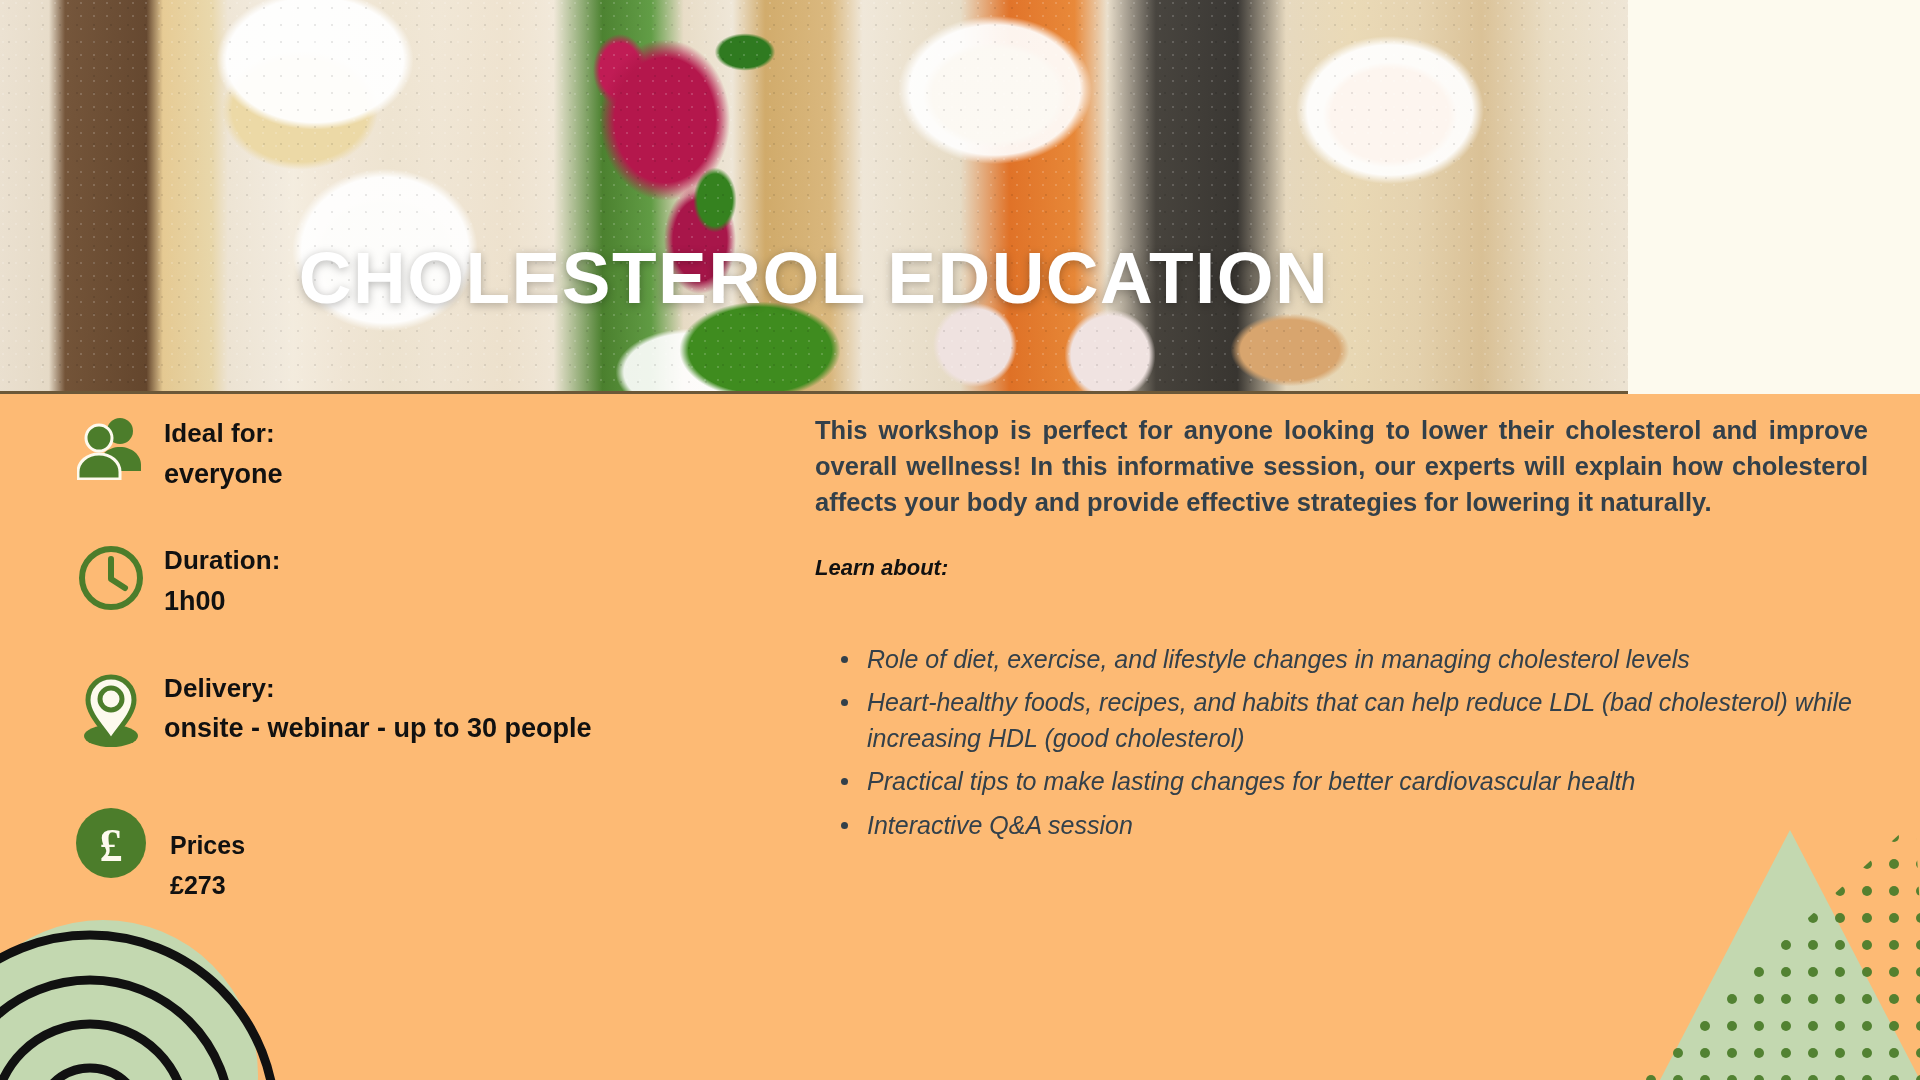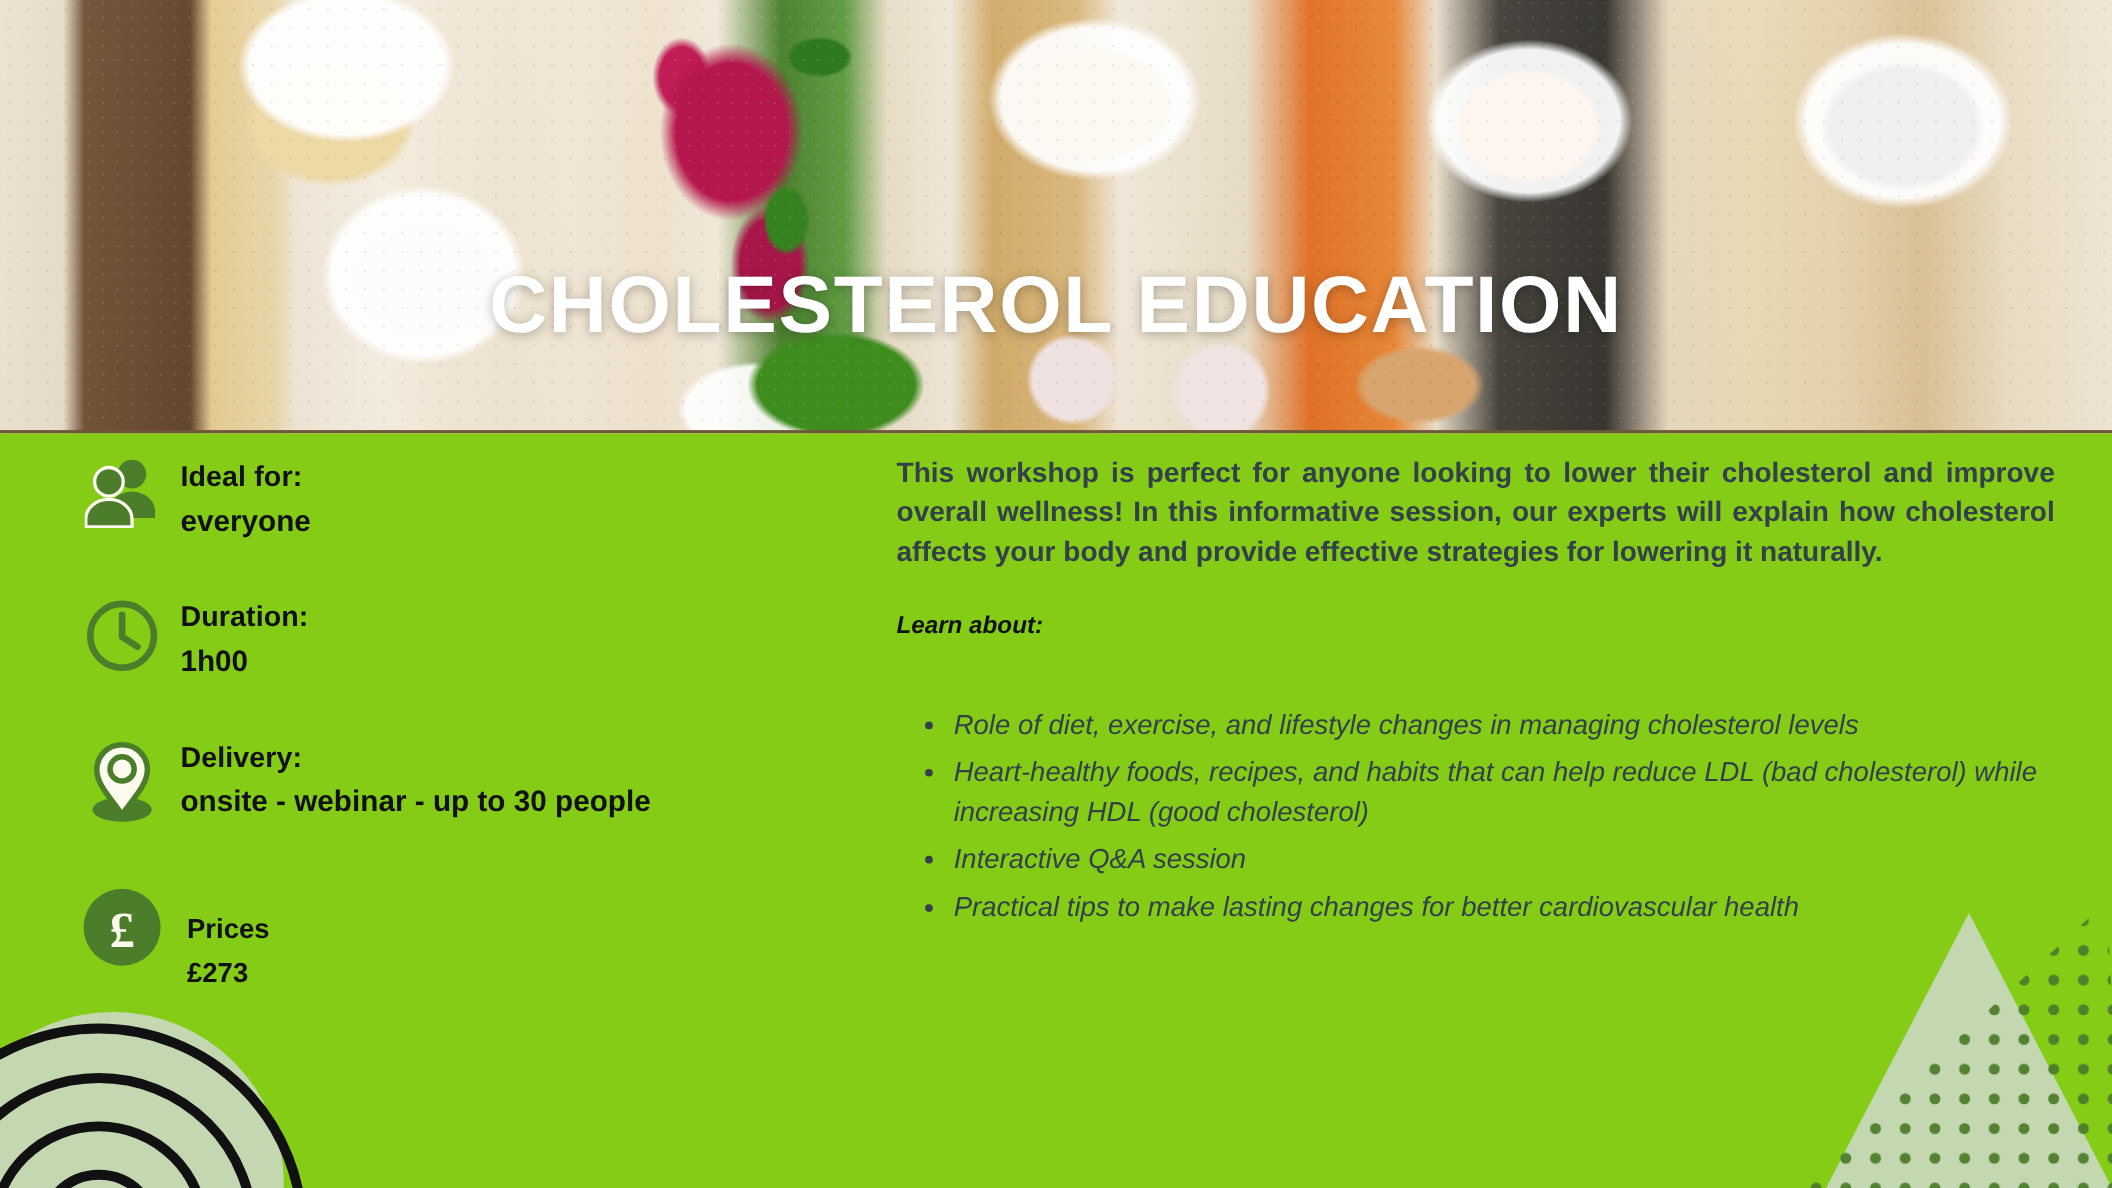--- a/index.html
+++ b/index.html
@@ -5,21 +5,21 @@
   * { margin:0; padding:0; box-sizing:border-box; }
   html,body { width:1920px; height:1080px; overflow:hidden; }
   body {
     background:#FDFAEE;
     font-family:"Liberation Sans", sans-serif;
     position:relative;
   }
 
   
   .hero{
-    position:absolute; left:0; top:0; width:1920px; height:394px;
+    position:absolute; left:0; top:0; width:1628px; height:394px;
     overflow:hidden;
     background:#b91c1c;
   }
   .hero-photo{ position:absolute; inset:0; }
   
   .hero-photo .layer{ position:absolute; inset:0; }
   .l-base{
     background:
       linear-gradient(180deg,#efe7da 0%, #e2d6c2 35%, #d9ccb6 70%, #cfc0a8 100%);
   }
@@ -104,21 +104,21 @@
     white-space:nowrap;
   }
   .hero-bottom-line{
     position:absolute; left:0; bottom:0; width:100%; height:3px;
     background:#6b5838;
   }
 
   
   .content{
     position:absolute; left:0; top:394px; width:1920px; height:686px;
-    background:#84cc16;
+    background:#fdba74;
     overflow:hidden;
   }
 
   
   .deco-circle{
     position:absolute; left:-52px; bottom:-150px;
     width:310px; height:310px; border-radius:50%;
     background:#C3D8B0;
   }
   .deco-arcs{ position:absolute; left:-120px; bottom:-210px; width:420px; height:420px; }
@@ -275,18 +275,18 @@
     </div>
 
   </div>
 
   <div class="right-col">
     <p class="para">This workshop is perfect for anyone looking to lower their cholesterol and improve overall wellness! In this informative session, our experts will explain how cholesterol affects your body and provide effective strategies for lowering it naturally.</p>
     <div class="learn-head">Learn about:</div>
     <ul class="bullets">
       <li>Role of diet, exercise, and lifestyle changes in managing cholesterol levels</li>
       <li>Heart-healthy foods, recipes, and habits that can help reduce LDL (bad cholesterol) while increasing HDL (good cholesterol)</li>
+      <li>Practical tips to make lasting changes for better cardiovascular health</li>
       <li>Interactive Q&amp;A session</li>
-      <li>Practical tips to make lasting changes for better cardiovascular health</li>
     </ul>
   </div>
 
 </div>
 
 </body></html>

